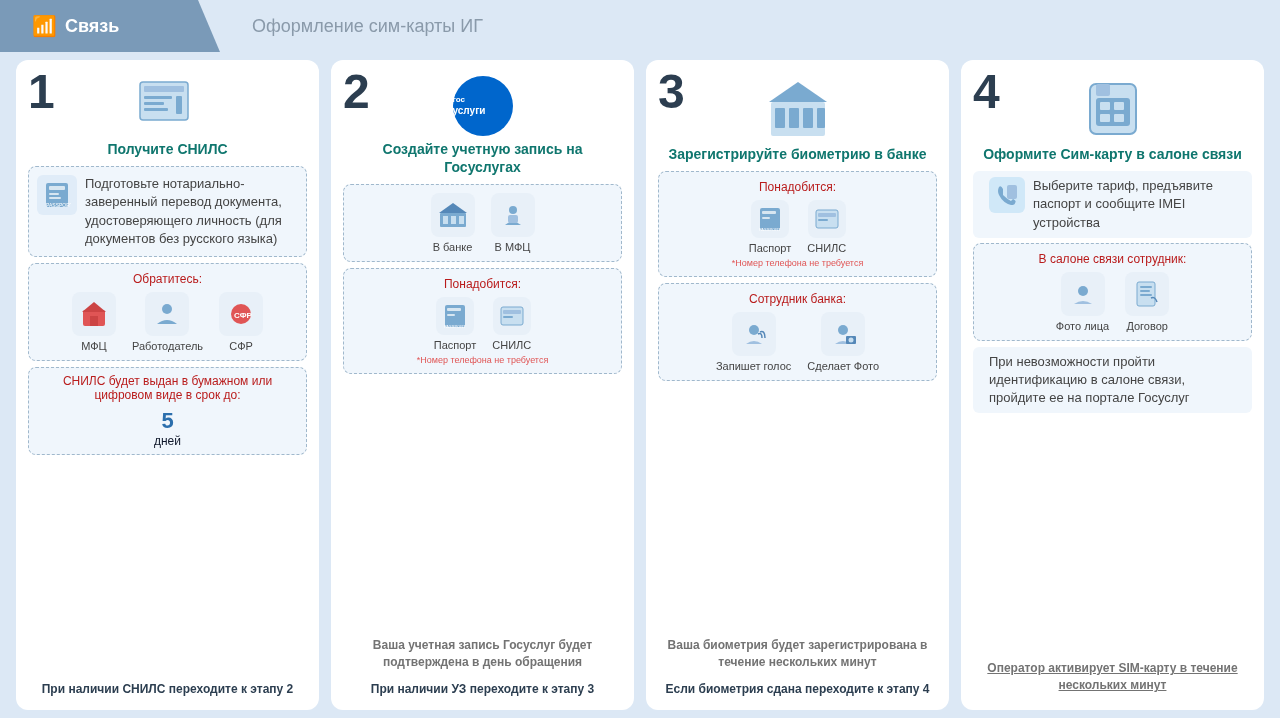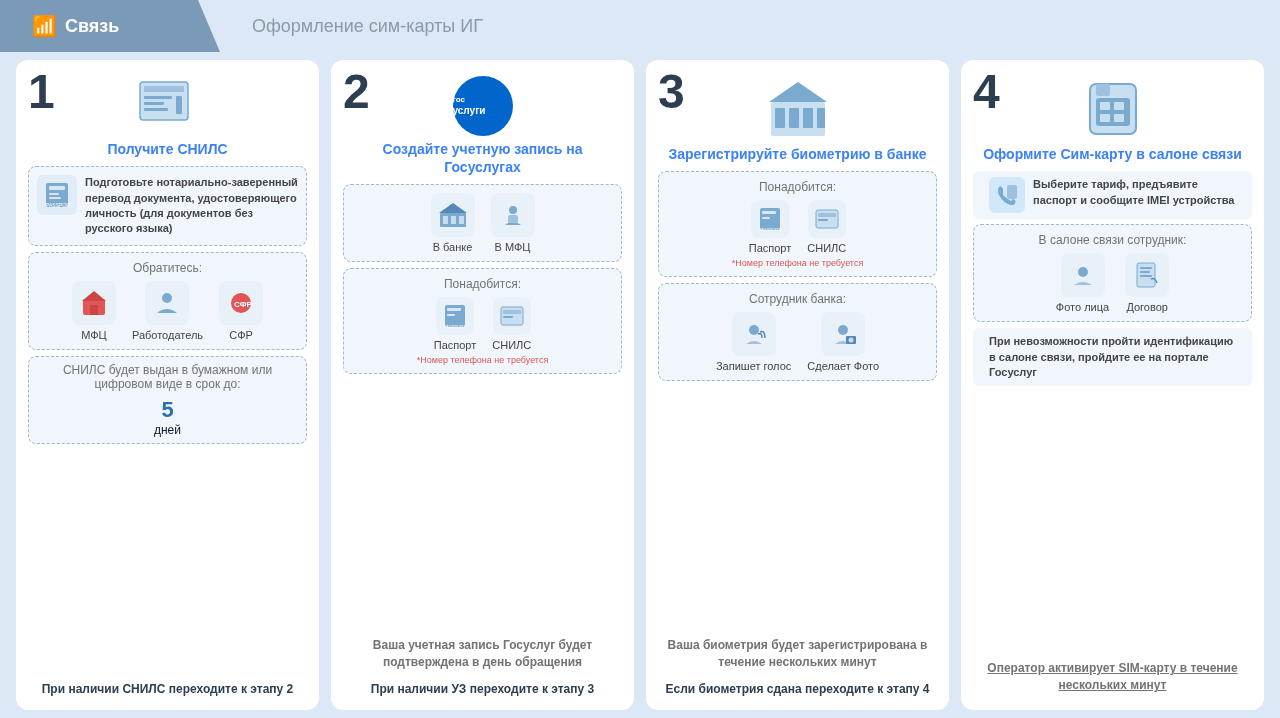--- a/index.html
+++ b/index.html
@@ -73,37 +73,37 @@
     .step-icon-area {
       display: flex;
       justify-content: center;
       margin-top: 4px;
       margin-bottom: 4px;
     }
 
     .step-title {
       text-align: center;
       font-weight: bold;
-      color: #3b82f6;
+      color: #0f766e;
       font-size: 14px;
       margin-bottom: 8px;
       line-height: 1.3;
     }
 
     .section-box {
       border: 1.5px dashed #a0b8cc;
       border-radius: 8px;
       padding: 8px;
       margin-bottom: 6px;
       background: #f0f6fc;
     }
 
     .section-label {
       font-size: 12px;
-      color: #737373;
+      color: #b91c1c;
       text-align: center;
       margin-bottom: 6px;
     }
 
     .icons-row {
       display: flex;
       justify-content: center;
       gap: 16px;
       align-items: flex-end;
     }
@@ -167,24 +167,23 @@
       font-size: 12px;
       font-weight: bold;
       color: #2c3e50;
       text-align: center;
       margin-top: auto;
       padding-top: 6px;
       line-height: 1.3;
     }
 
     .content-text {
-      font-size: 11px;
+      font-size: 13px;
       color: #444;
       line-height: 1.4;
-      font-weight: bold;
     }
 
     .highlight-text {
       font-size: 12px;
       font-weight: bold;
       color: #737373;
       text-align: center;
       line-height: 1.4;
     }
 

